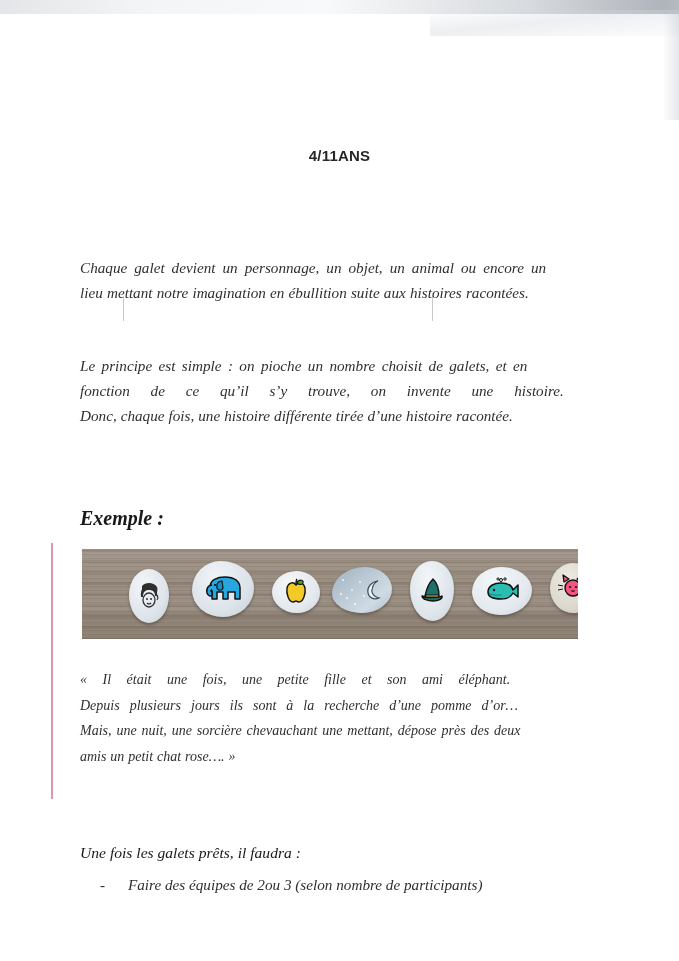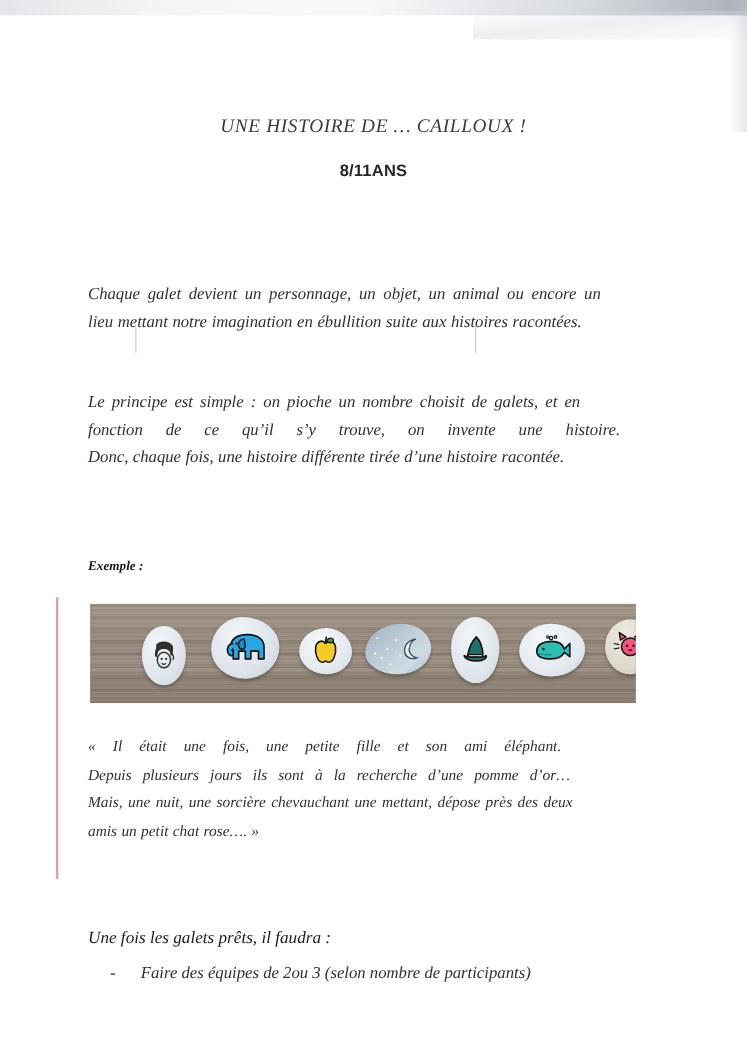--- a/index.html
+++ b/index.html
@@ -114,21 +114,21 @@
   .ls-2 { word-spacing: 0.4px; }
   .ls-3 { word-spacing: 2.6px; }
   .ls-4 { word-spacing: 17px; }
   .ls-5 { word-spacing: 0.2px; }
 
   .heading-ex {
     position: absolute;
     left: 80px; top: 507px;
     font-style: italic;
     font-weight: bold;
-    font-size: 12px;
+    font-size: 20px;
     color: #19191c;
   }
 
   .heading-galets {
     position: absolute;
     left: 80px; top: 844px;
     font-style: italic;
     font-weight: normal;
     font-size: 15.6px;
     color: #19191c;
@@ -260,22 +260,21 @@
 
   <div class="scan-shadow-top"></div>
   <div class="scan-shadow-top2"></div>
   <div class="scan-shadow-right"></div>
 
   <div class="margin-line"></div>
 
   <div class="tick tick-a"></div>
   <div class="tick tick-b"></div>
 
-  <div class="doc-title">UNE HISTOIRE DE … CAILLOUX !</div>
-  <div class="doc-subtitle">8/11ANS</div>
+  <div class="doc-subtitle">4/11ANS</div>
 
   <div class="para p-principe">
     <span class="ln ls-3">Le principe est simple : on pioche un nombre choisit de galets, et en</span>
     <span class="ln ls-4">fonction de ce qu’il s’y trouve, on invente une histoire.</span>
     <span class="ln ls-5">Donc, chaque fois, une histoire différente tirée d’une histoire racontée.</span>
   </div>
 
   <div class="para p-intro">
     <span class="ln ls-1">Chaque galet devient un personnage,  un objet, un animal ou encore un</span>
     <span class="ln ls-2">lieu mettant notre imagination en ébullition suite aux histoires racontées.</span>

